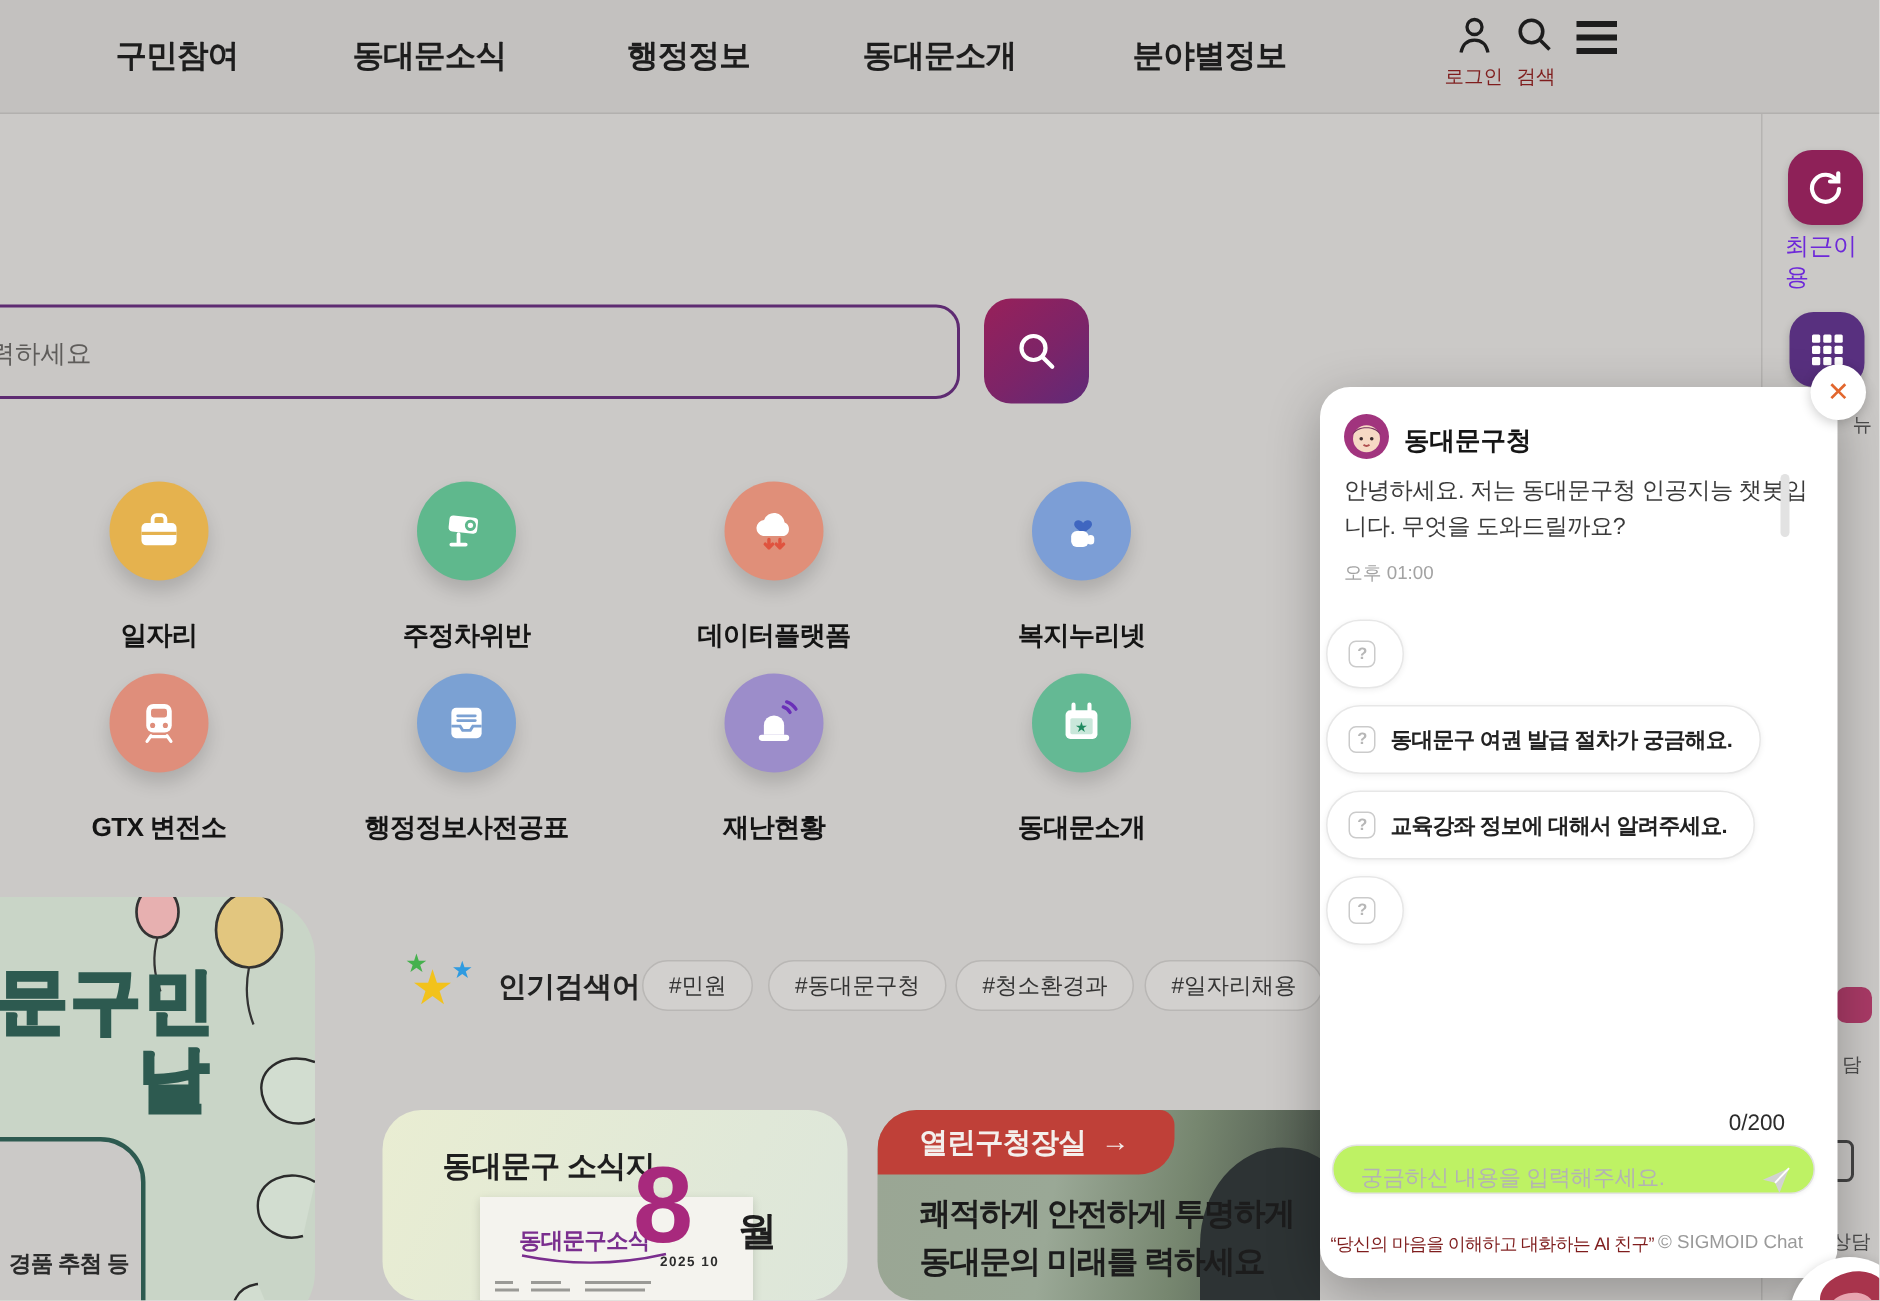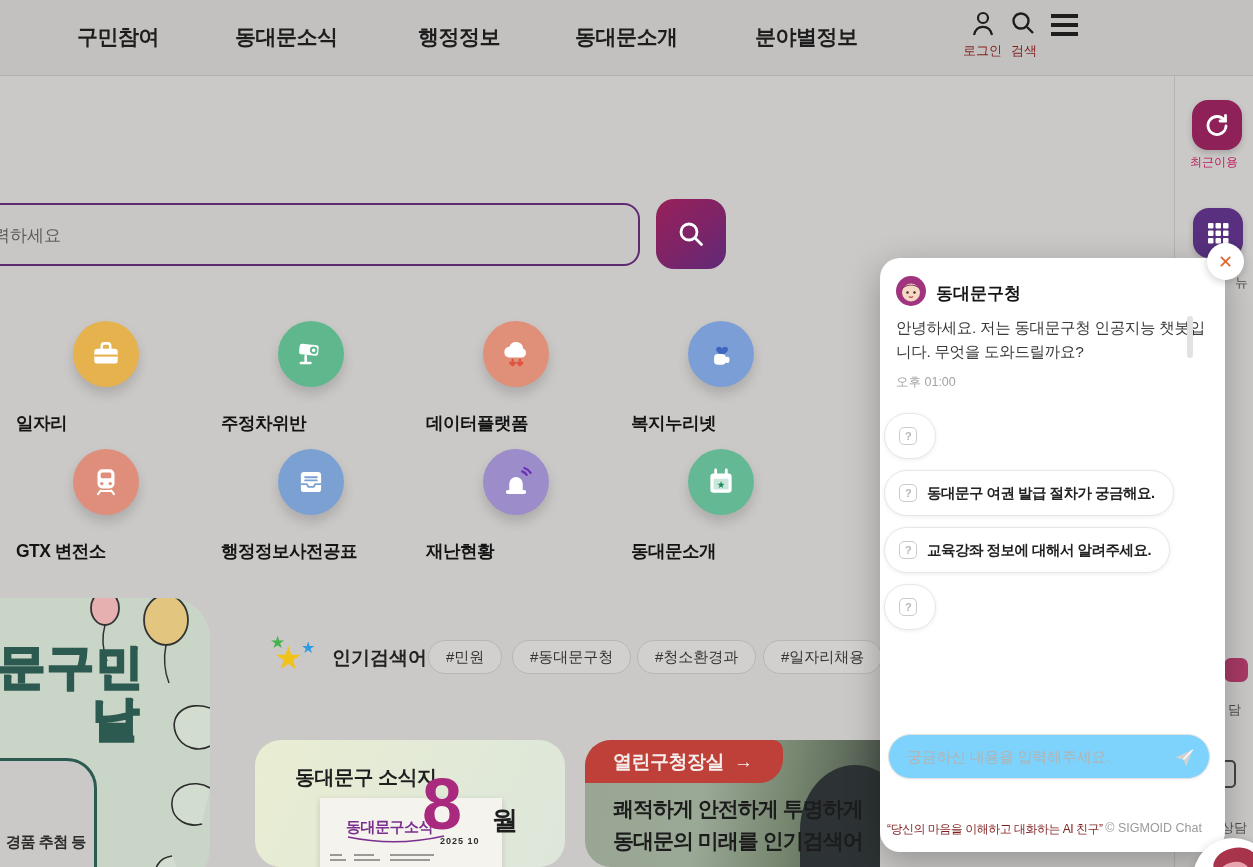--- a/index.html
+++ b/index.html
@@ -10,31 +10,31 @@
 
   
   #header { left:0; top:0; width:1253px; height:76px; background:#c3c1bf; border-bottom:1px solid #b2b0ae; z-index:5; }
   .nav-item { top:23px; font-size:21px; font-weight:700; color:#1d1d1d; letter-spacing:-0.5px; cursor:pointer; }
   .util-label { top:42px; font-size:13px; color:#7f1d1d; }
   .hamburger span { display:block; width:27px; height:3.5px; background:#1d1d1d; margin-bottom:5.5px; }
 
   
   #side-divider { left:1174px; top:76px; width:1px; height:791px; background:#b6b4b2; }
   .side-btn { width:50px; height:50px; border-radius:16px; display:flex; align-items:center; justify-content:center; cursor:pointer; box-shadow:0 3px 6px rgba(0,0,0,0.18); }
-  .side-label { font-size:12px; color:#be185d; }
+  .side-label { font-size:16px; color:#6d28d9; }
   .frag { color:#4c4c4c; font-size:13px; }
 
   
   #search-box { left:-115px; top:203px; width:755px; height:63px; border:2px solid #5e2b72; border-radius:16px; background:#c9c7c5; }
   #search-ph { left:-7px; top:224px; font-size:17px; color:#5e5c5a; }
   #search-btn { left:656px; top:199px; width:70px; height:70px; border-radius:18px; background:linear-gradient(140deg,#93215c 10%,#7c2468 55%,#5f2a78 100%); display:flex; align-items:center; justify-content:center; cursor:pointer; }
 
   
   .qcirc { width:66px; height:66px; border-radius:50%; display:flex; align-items:center; justify-content:center; box-shadow:0 7px 12px rgba(0,0,0,0.15); cursor:pointer; }
-  .qlabel { width:180px; font-size:17.5px; font-weight:700; color:#141414; letter-spacing:-0.5px; }
+  .qlabel { width:180px; text-align:center; font-size:17.5px; font-weight:700; color:#141414; letter-spacing:-0.5px; }
 
   
   .star { position:absolute; line-height:1; }
   #pop-title { left:332px; top:645px; font-size:19px; font-weight:700; color:#222; }
   .tag { top:640px; height:34px; padding:0 17px; display:inline-flex; align-items:center; border-radius:17px; background:#d2d0ce; border:1px solid #b9b7b5; font-size:15px; color:#333; cursor:pointer; }
 
   
   #cardA { left:-120px; top:598px; width:330px; height:290px; border-radius:40px; background:#c9d5c7; overflow:hidden; }
   .outline-txt { font-weight:700; color:transparent; -webkit-text-stroke:2.6px #2d5a50; letter-spacing:2px; }
   #cardA-inner { left:-120px; top:758px; width:217px; height:170px; border:3px solid #2d5a50; border-radius:30px; background:#cbc9c7; }
@@ -58,21 +58,21 @@
 
   
   #chat { left:880px; top:258px; width:345px; height:594px; background:#ffffff; border-radius:20px; box-shadow:0 10px 35px rgba(0,0,0,0.28); z-index:100; }
   #chat-title { left:56px; top:24px; font-size:17px; font-weight:700; color:#161616; }
   #chat-welcome { left:16px; top:58px; width:318px; font-size:15.5px; line-height:24px; color:#3a3a3a; letter-spacing:-0.3px; }
   #chat-time { left:16px; top:116px; font-size:12.5px; color:#a3a3a3; }
   .sugg { left:4px; height:46px; padding:0 18px 0 14px; display:inline-flex; align-items:center; gap:10px; background:#fff; border:1px solid #e7e7e7; border-radius:23px; box-shadow:0 1px 4px rgba(0,0,0,0.07); font-size:14.5px; font-weight:700; color:#222; letter-spacing:-0.5px; cursor:pointer; white-space:nowrap; }
   .q-ic { width:18px; height:18px; flex:0 0 18px; border:1.5px solid #cbcbcb; border-radius:5px; display:flex; align-items:center; justify-content:center; font-size:11px; font-weight:700; color:#b7b7b7; }
   #chat-scroll { left:307px; top:58px; width:6px; height:42px; border-radius:3px; background:#e2e2e2; }
   #chat-counter { right:35px; top:482px; font-size:15px; color:#2c2c2c; }
-  #chat-input-wrap { left:8px; top:476px; width:322px; height:45px; border:1.5px solid #e2e2e2; border-radius:23px; background:#7dd3fc; box-shadow:0 1px 3px rgba(0,0,0,0.05); }
+  #chat-input-wrap { left:8px; top:505px; width:322px; height:33px; border:1.5px solid #e2e2e2; border-radius:23px; background:#bef264; box-shadow:0 1px 3px rgba(0,0,0,0.05); }
   #chat-input { position:absolute; left:18px; top:2px; width:255px; height:39px; border:none; outline:none; font-size:15px; font-family:inherit; color:#333; background:transparent; }
   #chat-input::placeholder { color:#b3b3b3; letter-spacing:-0.3px; }
   #chat-quote { left:7px; top:563px; font-size:12px; color:#7f1d1d; letter-spacing:-0.5px; }
   #chat-brand { right:23px; top:563px; font-size:12.5px; color:#9a9a9a; }
   #chat-close { left:1207px; top:243px; width:37px; height:37px; border-radius:50%; background:#fff; box-shadow:0 2px 8px rgba(0,0,0,0.2); display:flex; align-items:center; justify-content:center; z-index:120; cursor:pointer; font-size:18px; font-weight:700; color:#e2672e; }
 
   
   #mascot { left:1193px; top:838px; width:80px; height:80px; border-radius:50%; background:#fff; box-shadow:0 2px 8px rgba(0,0,0,0.2); z-index:110; overflow:hidden; }
   #mascot-hair { position:absolute; left:20px; top:10px; width:44px; height:30px; border-radius:50%; background:#a8344c; transform:rotate(-14deg); }
   #mascot-face { position:absolute; left:26px; top:24px; width:30px; height:20px; border-radius:50%; background:#e8a5b0; transform:rotate(-10deg); }
@@ -279,21 +279,21 @@
     <div class="abs" id="cover-date">2025 10</div>
   </div>
 
   <div id="cardC" class="abs">
     <div class="abs" id="cardC-sil"></div>
     <div class="abs" id="cardC-badge">
       <span>열린구청장실</span>
       <span>→</span>
     </div>
     <div class="abs cardC-line" style="top:55px">쾌적하게 안전하게 투명하게</div>
-    <div class="abs cardC-line" style="top:87px">동대문의 미래를 인기검색어</div>
+    <div class="abs cardC-line" style="top:87px">동대문의 미래를 력하세요</div>
   </div>
 
   <div id="chat" class="abs">
     <div class="abs" style="left:16px;top:18px;width:30px;height:30px">
       <svg width="30" height="30" viewBox="0 0 30 30">
           <circle cx="15" cy="15" r="15" fill="#a1347e"></circle>
           <circle cx="15" cy="16.5" r="9" fill="#f6d9c4"></circle>
           <path d="M5.5 14c1.5-7 17.5-7 19 0-3-3.5-6-4.5-9.5-4.5S8.5 10.5 5.5 14z" fill="#76325f"></path>
           <circle cx="11.5" cy="16.5" r="1.2" fill="#3a2a2a"></circle>
           <circle cx="18.5" cy="16.5" r="1.2" fill="#3a2a2a"></circle>

